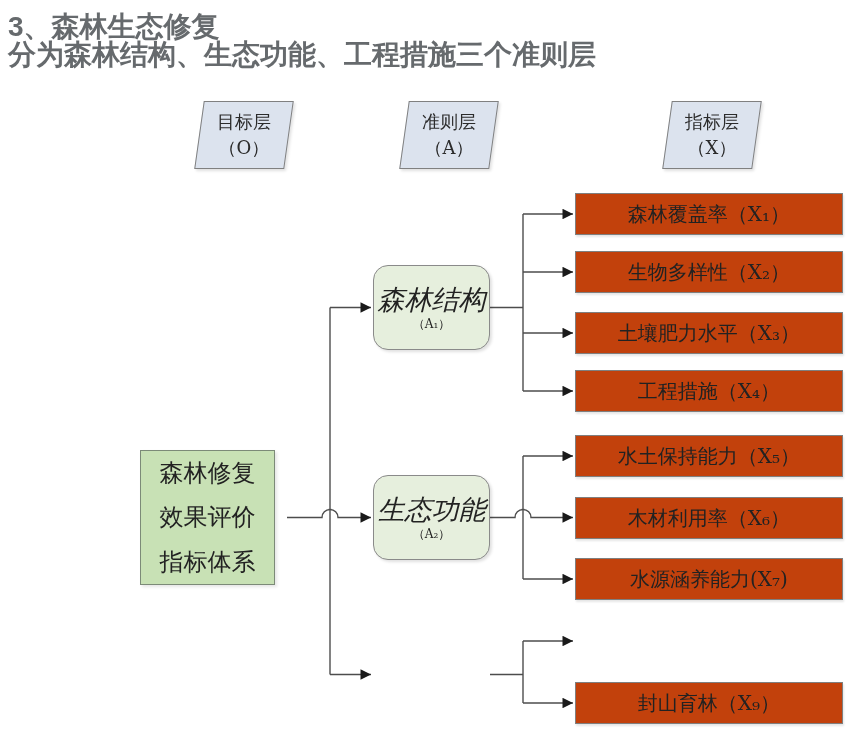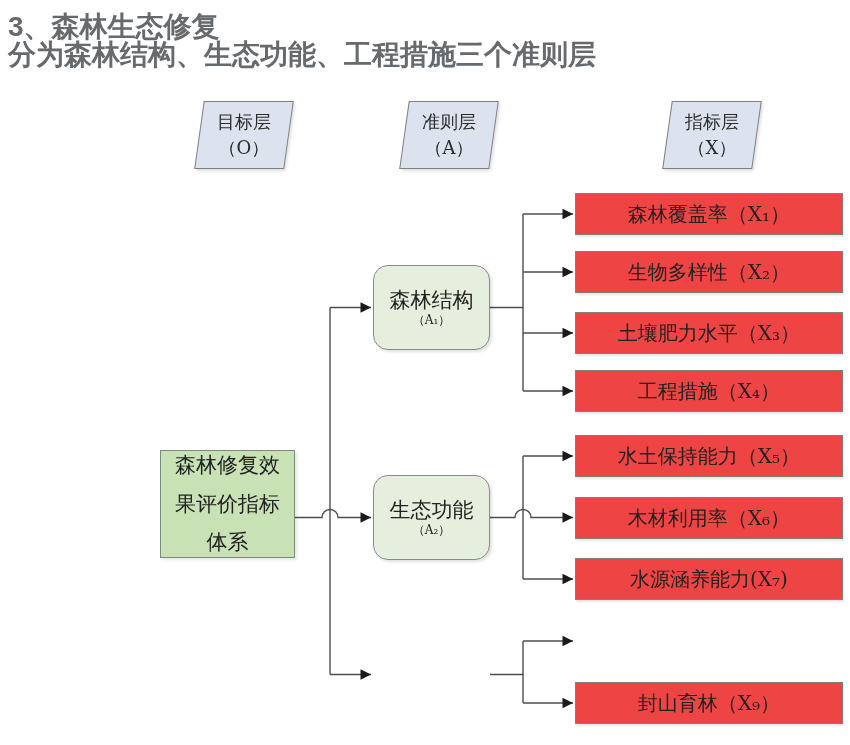--- a/index.html
+++ b/index.html
@@ -15,38 +15,38 @@
   .svg-layer{position:absolute;left:0;top:0;width:850px;height:745px;}
   .pgram{
     position:absolute;width:88px;height:66px;background:#dce3ee;
     border:1.4px solid #808080;transform:skewX(-8deg);
     box-shadow:2px 2px 3px rgba(0,0,0,0.12);
     display:flex;align-items:center;justify-content:center;
   }
   .pgram .inner{transform:skewX(8deg);text-align:center;color:#2b2b2b;
     font-size:18px;line-height:1.45;}
   .goalbox{
-    position:absolute;left:160px;top:450px;width:135px;height:108px;
+    position:absolute;left:140px;top:450px;width:135px;height:135px;
     background:#c8e1b5;border:1.6px solid #7c8a78;box-sizing:border-box;
     box-shadow:2px 2px 3px rgba(0,0,0,0.10);
     display:flex;align-items:center;justify-content:center;text-align:center;
-    font-size:21px;line-height:1.85;color:#222;padding:0 12px;
+    font-size:24px;line-height:1.85;color:#222;padding:0 12px;
   }
   .critbox{
     position:absolute;left:373px;width:117px;height:85px;box-sizing:border-box;
     background:#e6efdd;border:1.5px solid #8a8a8a;border-radius:15px;
     box-shadow:2px 2px 3px rgba(0,0,0,0.12);
     display:flex;flex-direction:column;align-items:center;justify-content:center;
     color:#222;
   }
-  .critbox .cname{font-size:21px;line-height:1.25;}
+  .critbox .cname{font-size:27px;line-height:1.25;font-style:italic;}
   .critbox .ccode{font-size:12px;line-height:1.2;}
   .indbox{
     position:absolute;left:575px;width:268px;height:42px;box-sizing:border-box;
-    background:#ef4444;border:1.4px solid #7f7f7f;
+    background:#c2410c;border:1.4px solid #7f7f7f;
     box-shadow:1px 2px 2px rgba(0,0,0,0.10);
     display:flex;align-items:center;justify-content:center;
     font-size:20px;color:#222;white-space:nowrap;
   }
 </style>
 </head>
 <body>
 
 <div id="canvas">
 

